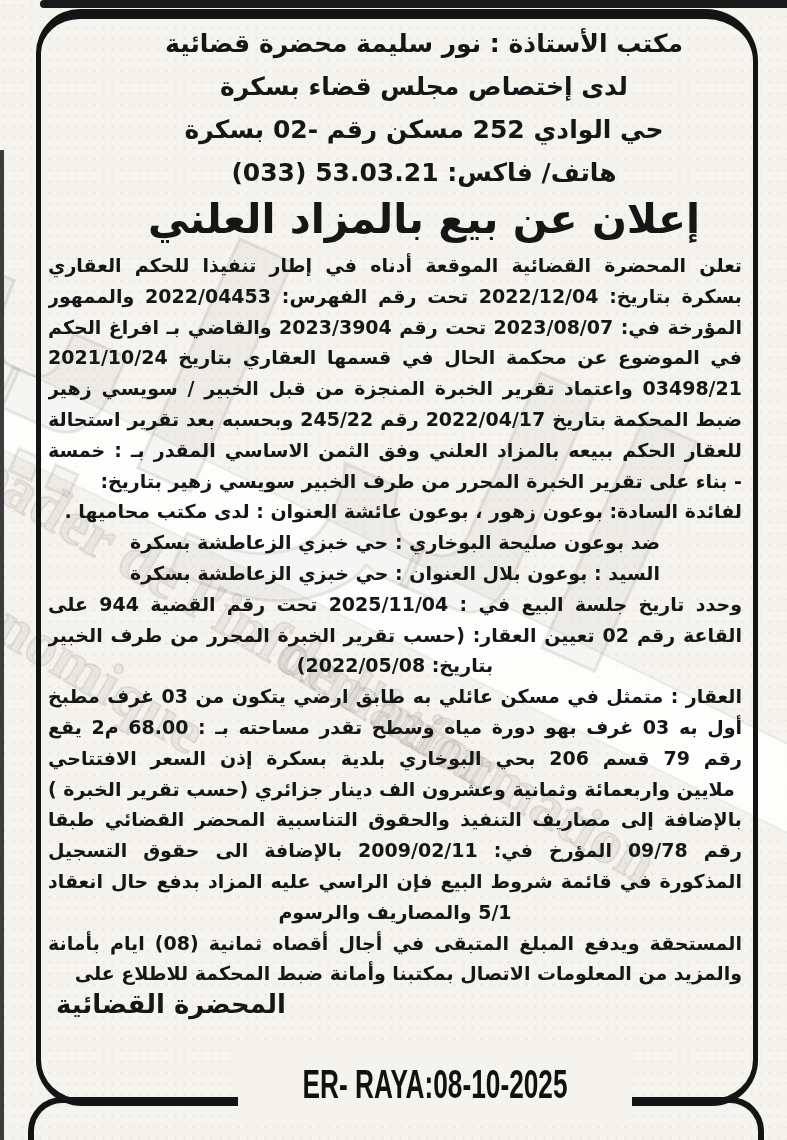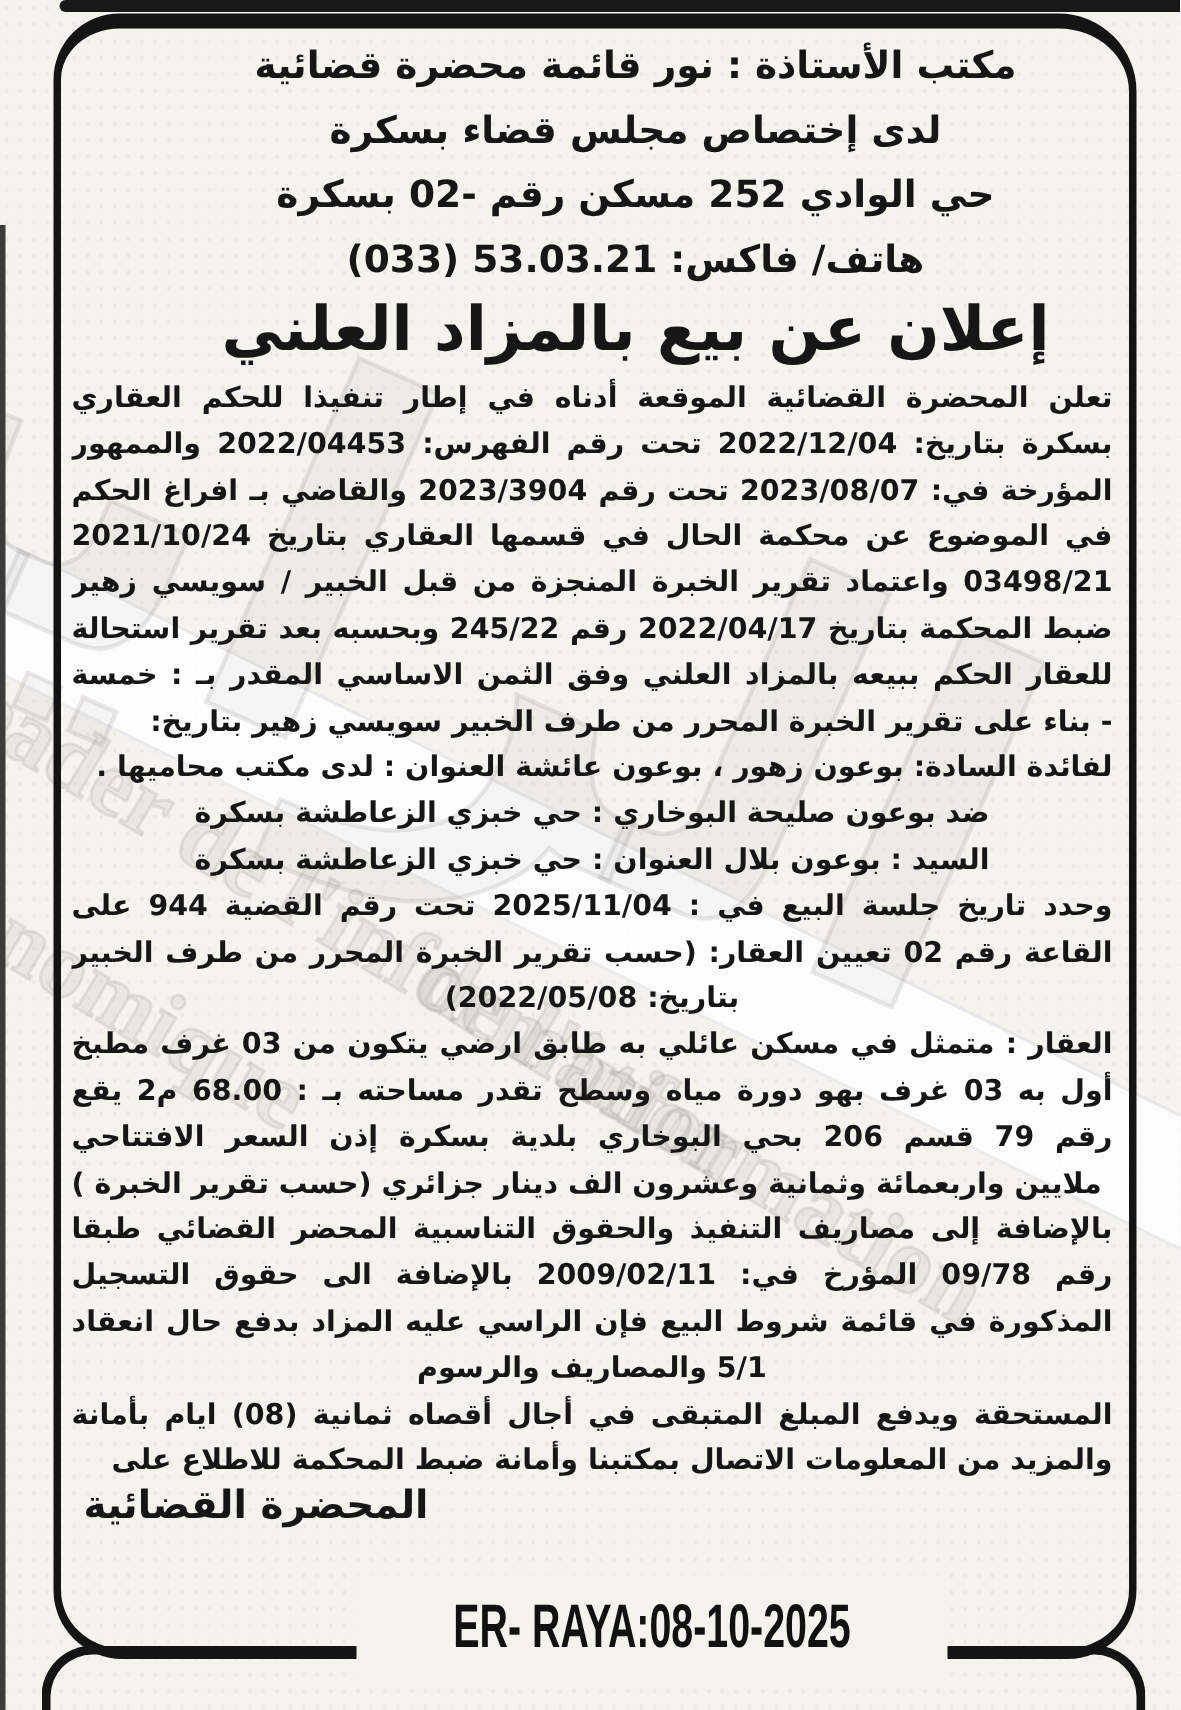--- a/index.html
+++ b/index.html
@@ -107,21 +107,21 @@
   <div class="wm-lat" style="left:300px;top:620px;">de l'information</div>
 
   <div class="outer-top-line"></div>
   <div class="outer-left-line"></div>
   <div class="bottom-box"></div>
 
   <div class="main-box"></div>
 
   <div class="content">
     <div class="hdr" id="header-lines">
-        <div class="hline">مكتب الأستاذة : نور قائمة محضرة قضائية</div>
+        <div class="hline">مكتب الأستاذة : نور سليمة محضرة قضائية</div>
         <div class="hline">لدى إختصاص مجلس قضاء بسكرة</div>
         <div class="hline">حي الوادي 252 مسكن رقم -02 بسكرة</div>
         <div class="hline">هاتف/ فاكس: 53.03.21 (033)</div>
       </div>
     <div class="title">إعلان عن بيع بالمزاد العلني</div>
     <div class="body-lines" id="body-lines">
         <div class="bline j">تعلن المحضرة القضائية الموقعة أدناه في إطار تنفيذا للحكم العقاري الصادر عن محكمة</div>
         <div class="bline j">بسكرة بتاريخ: 2022/12/04 تحت رقم الفهرس: 2022/04453 والممهور بالصيغة التنفيذية</div>
         <div class="bline j">المؤرخة في: 2023/08/07 تحت رقم 2023/3904 والقاضي بـ افراغ الحكم الصادر ما قبل الفصل</div>
         <div class="bline j">في الموضوع عن محكمة الحال في قسمها العقاري بتاريخ 2021/10/24 تحت رقم الفهرس</div>

